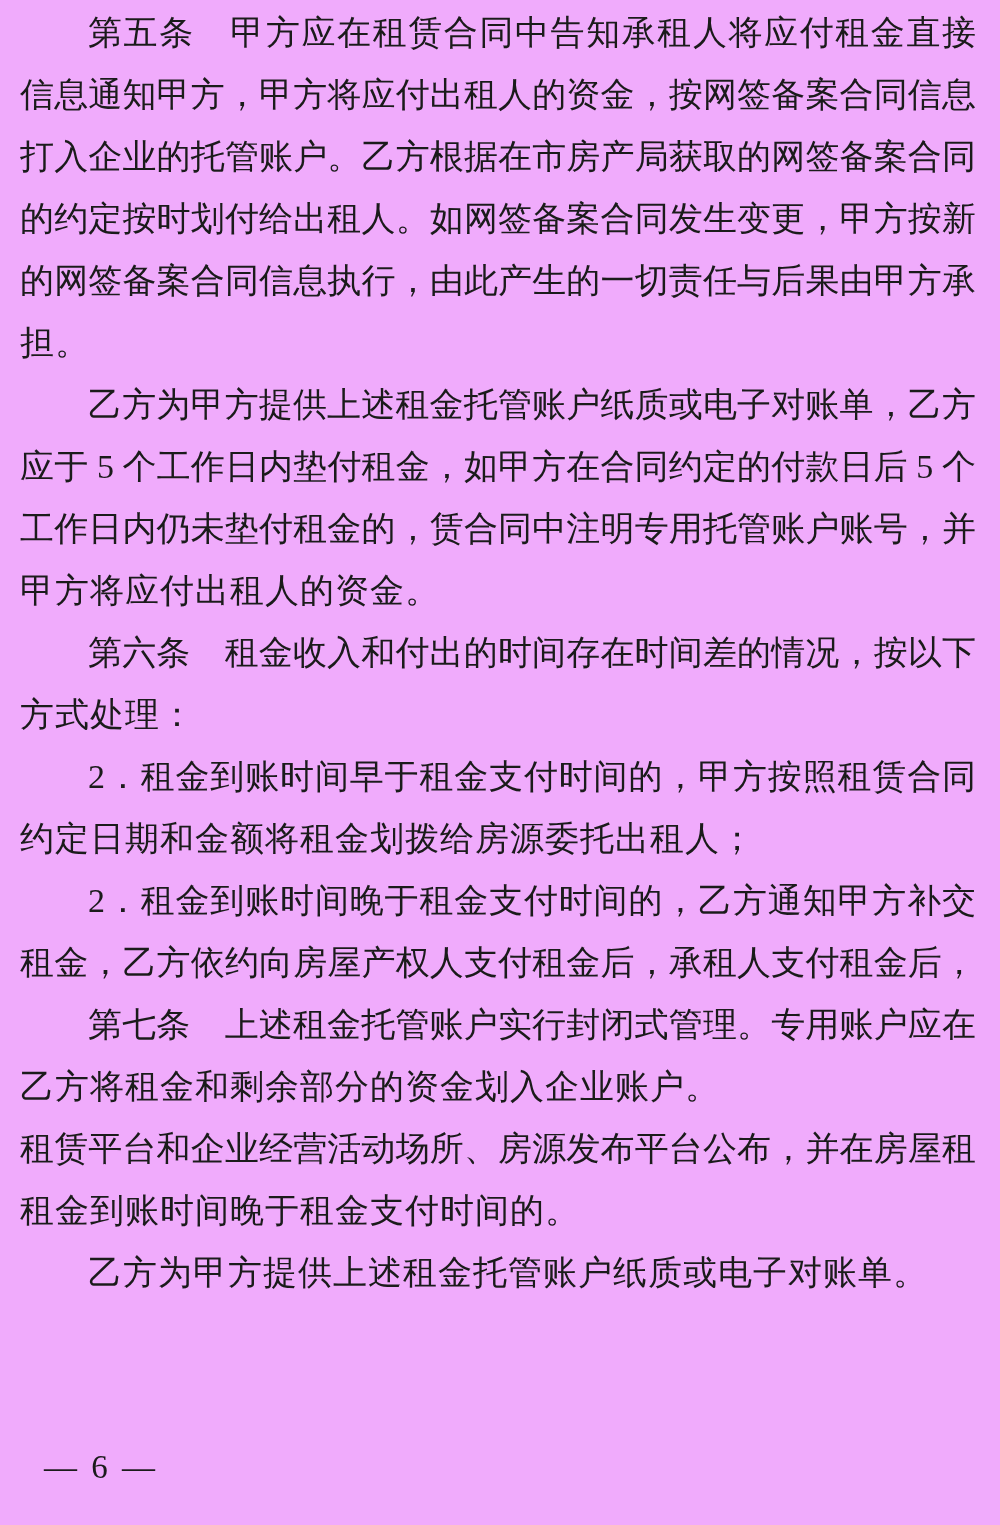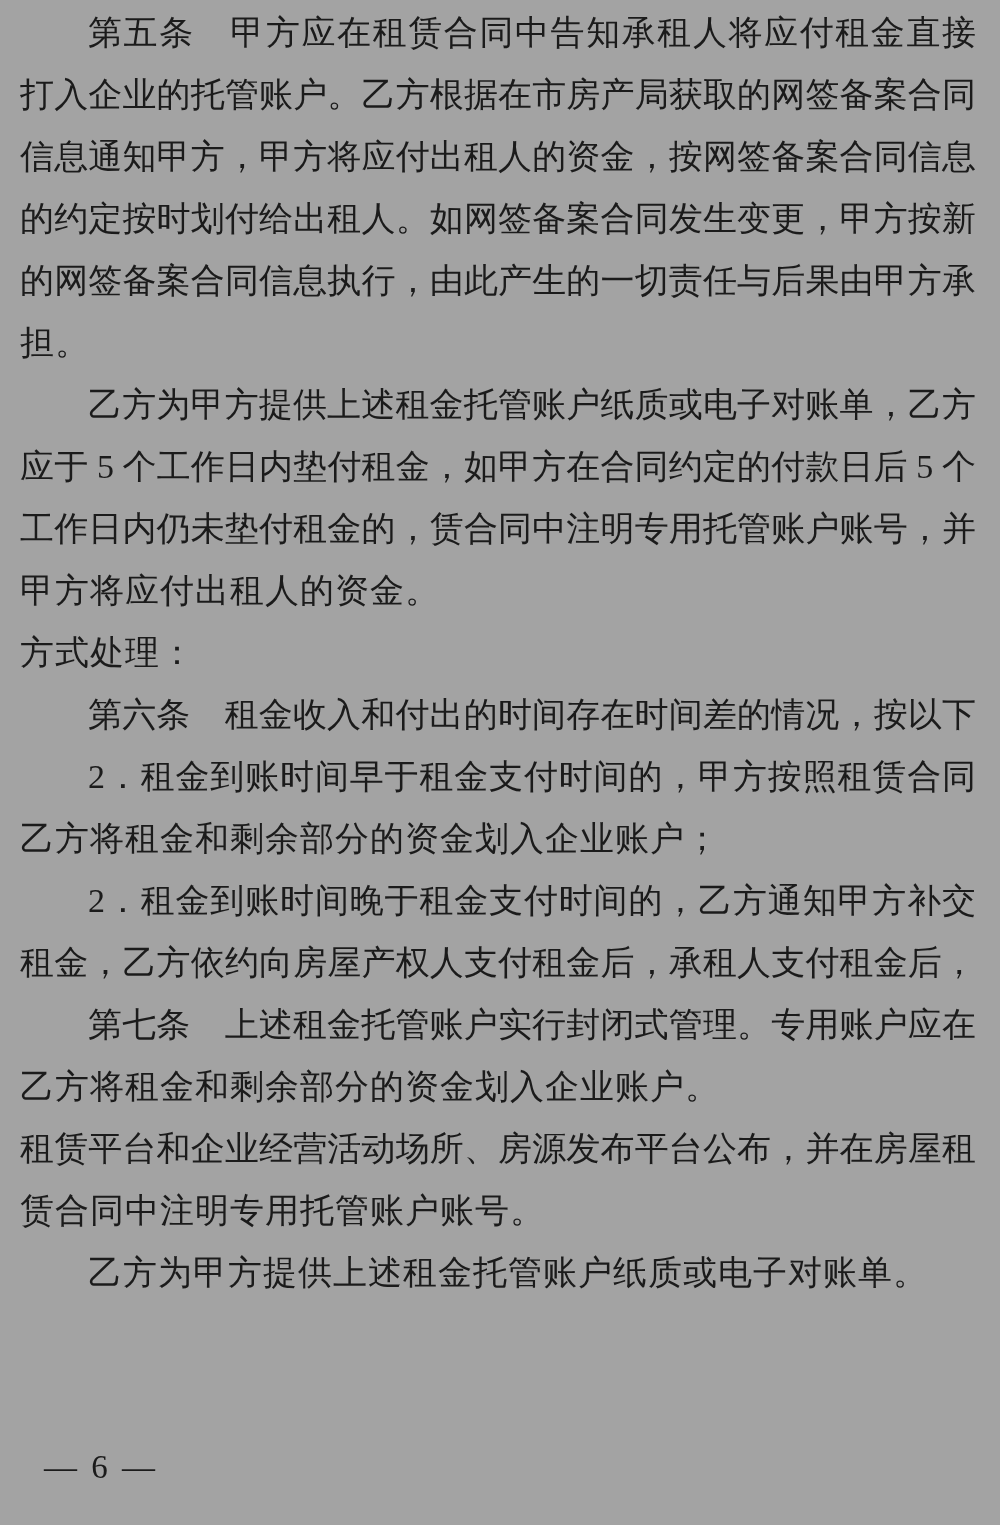--- a/index.html
+++ b/index.html
@@ -4,21 +4,21 @@
 <style>
   html, body {
     margin: 0;
     padding: 0;
     background: #ffffff;
   }
   .page {
     position: relative;
     width: 1000px;
     height: 1525px;
-    background: #a3a3a3;
+    background: #f0abfc;
     overflow: hidden;
     font-family: "Liberation Serif", "DejaVu Serif", serif;
     font-weight: 300;
   }
   .body-text {
     position: absolute;
     left: 20px;
     top: 2px;
     width: 956px;
   }
@@ -54,37 +54,37 @@
     color: #1b1b1b;
     letter-spacing: 3px;
   }
 </style>
 </head>
 <body>
 
 <div class="page">
   <div class="body-text" id="paragraphs">
       <div class="t-line fill first">第五条　甲方应在租赁合同中告知承租人将应付租金直接</div>
+      <div class="t-line fill">信息通知甲方，甲方将应付出租人的资金，按网签备案合同信息</div>
       <div class="t-line fill">打入企业的托管账户。乙方根据在市房产局获取的网签备案合同</div>
-      <div class="t-line fill">信息通知甲方，甲方将应付出租人的资金，按网签备案合同信息</div>
       <div class="t-line fill">的约定按时划付给出租人。如网签备案合同发生变更，甲方按新</div>
       <div class="t-line fill">的网签备案合同信息执行，由此产生的一切责任与后果由甲方承</div>
       <div class="t-line last">担。</div>
       <div class="t-line fill first">乙方为甲方提供上述租金托管账户纸质或电子对账单，乙方在</div>
       <div class="t-line fill">应于 5 个工作日内垫付租金，如甲方在合同约定的付款日后 5 个</div>
       <div class="t-line fill">工作日内仍未垫付租金的，赁合同中注明专用托管账户账号，并有</div>
       <div class="t-line last">甲方将应付出租人的资金。</div>
+      <div class="t-line fill first">第六条　租金收入和付出的时间存在时间差的情况，按以下</div>
       <div class="t-line last">方式处理：</div>
-      <div class="t-line fill first">第六条　租金收入和付出的时间存在时间差的情况，按以下</div>
       <div class="t-line fill first">2．租金到账时间早于租金支付时间的，甲方按照租赁合同</div>
-      <div class="t-line last">乙方将租金和剩余部分的资金划入企业账户；</div>
+      <div class="t-line last">约定日期和金额将租金划拨给房源委托出租人；</div>
       <div class="t-line fill first">2．租金到账时间晚于租金支付时间的，乙方通知甲方补交</div>
       <div class="t-line fill">租金，乙方依约向房屋产权人支付租金后，承租人支付租金后，</div>
       <div class="t-line fill first">第七条　上述租金托管账户实行封闭式管理。专用账户应在</div>
       <div class="t-line last">乙方将租金和剩余部分的资金划入企业账户。</div>
       <div class="t-line fill">租赁平台和企业经营活动场所、房源发布平台公布，并在房屋租</div>
-      <div class="t-line last">赁合同中注明专用托管账户账号。</div>
+      <div class="t-line last">租金到账时间晚于租金支付时间的。</div>
       <div class="t-line last first">乙方为甲方提供上述租金托管账户纸质或电子对账单。</div>
     </div>
   <div class="page-footer">
     <span>— 6 —</span>
   </div>
 </div>
 
 </body></html>

